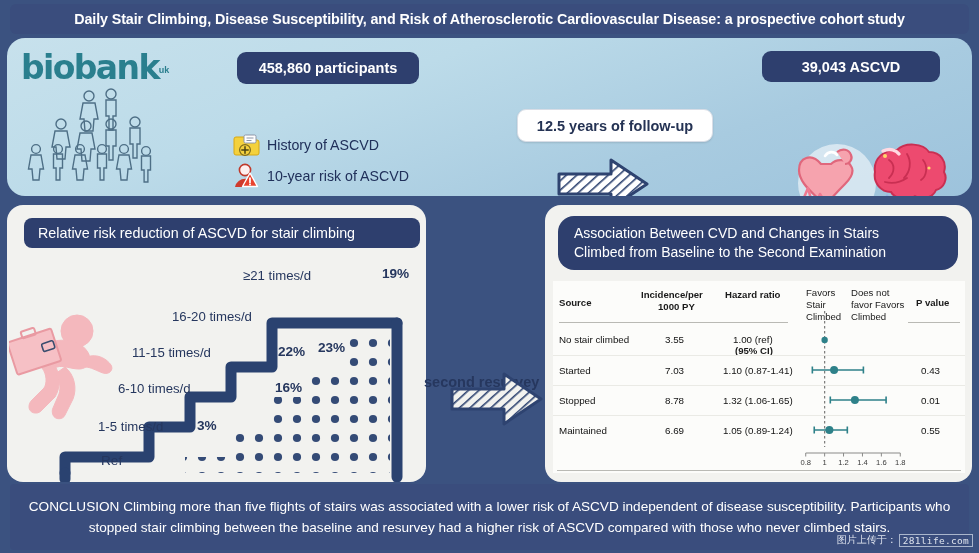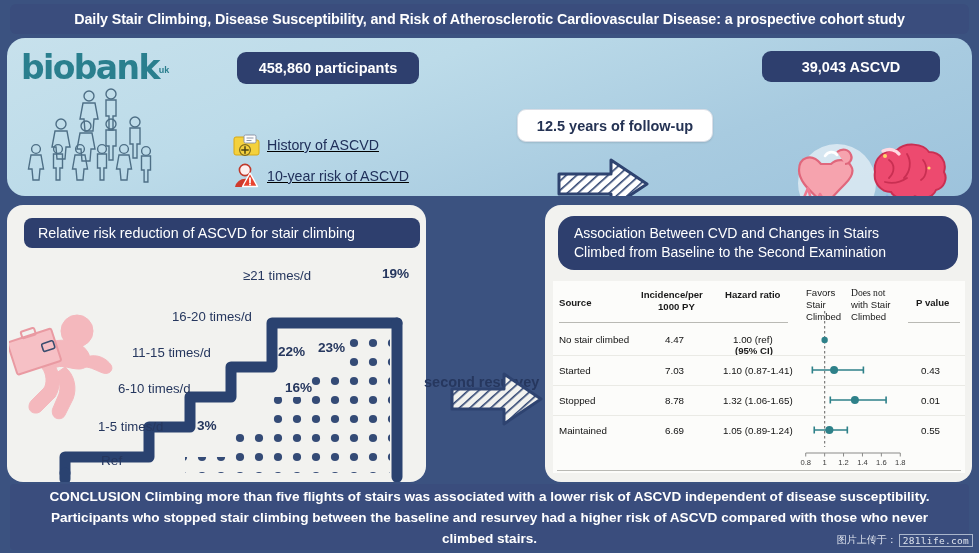--- a/index.html
+++ b/index.html
@@ -75,21 +75,21 @@
     font-size: 14.5px; font-weight: bold;
     display: flex; align-items: center; justify-content: center;
     white-space: nowrap;
     box-shadow: 0 1px 2px rgba(0,0,0,.12);
   }
   #participants-pill { left: 230px; top: 14px; width: 182px; height: 32px; }
   #ascvd-count-pill  { left: 755px; top: 13px; width: 178px; height: 31px; }
   #followup-pill     { left: 510px; top: 71px; width: 196px; height: 33px; }
 
   
-  #criteria-list { position: absolute; left: 224px; top: 92px; width: 310px; text-decoration: underline; }
+  #criteria-list { position: absolute; left: 224px; top: 92px; width: 310px; }
   .criteria-row {
     display: flex; align-items: center;
     height: 30px; margin-bottom: 1px;
   }
   .criteria-row .ic { width: 32px; height: 28px; flex: 0 0 32px; position: relative; }
   .criteria-row .lb {
     font-size: 14.2px; color: #20305a;
     margin-left: 4px; white-space: nowrap;
   }
 
@@ -197,21 +197,21 @@
   #conclusion {
     position: absolute;
     left: 10px; top: 484px;
     width: 959px; height: 66px;
     background: #3a4d7d;
     border-radius: 4px;
     display: flex; align-items: center; justify-content: center;
     padding: 0 18px;
   }
   #conclusion .t {
-    color: #fff; font-size: 13.6px; font-weight: bold;
+    color: #fff; font-size: 13.6px; font-weight: normal;
     line-height: 21px; text-align: center;
   }
 
   
   #watermark {
     position: absolute; right: 6px; bottom: 6px;
     display: flex; align-items: center;
     font-size: 10px; color: #dfe4ee;
     font-family: "DejaVu Sans", sans-serif;
     z-index: 50;
@@ -436,21 +436,21 @@
     </g>
   </svg>
 
 </div>
 
 <div class="stair-label" style="left:101px; top:453px; font-size:13.6px;">Ref</div>
 <div class="stair-label" style="left:98px;  top:419px;">1-5 times/d</div>
 <div class="stair-pct" style="left:197px; top:418px;">3%</div>
 
 <div class="stair-label" style="left:118px; top:381px;">6-10 times/d</div>
-<div class="stair-pct" style="left:254px; top:380px;padding-left:31px;">16%</div>
+<div class="stair-pct" style="left:244px; top:380px;padding-left:31px;">16%</div>
 
 <div class="stair-label" style="left:132px; top:345px;">11-15 times/d</div>
 <div class="stair-pct" style="left:278px; top:344px;">22%</div>
 
 <div class="stair-label" style="left:172px; top:309px;">16-20 times/d</div>
 <div class="stair-pct" style="left:318px; top:308px;margin-top:32px;">23%</div>
 
 <div class="stair-label" style="left:243px; top:268px;">≥21 times/d</div>
 <div class="stair-pct" style="left:382px; top:266px;">19%</div>
 
@@ -477,33 +477,33 @@
       <span class="th" style="left:6px; top:16px;">Source</span>
       <span class="th" style="left:88px; top:8px;">Incidence/per</span>
       <span class="th" style="left:105px; top:20px;">1000 PY</span>
       <span class="th" style="left:172px; top:8px;">Hazard ratio</span>
       <span class="th" style="left:182px; top:20px;margin-top:44px;">(95% CI)</span>
 
       <span class="th normal" style="left:253px; top:6px;">Favors</span>
       <span class="th normal" style="left:253px; top:18px;">Stair</span>
       <span class="th normal" style="left:253px; top:30px;">Climbed</span>
 
-      <span class="th normal" style="left:298px; top:6px;font-family:Liberation Serif, serif;">Does  not</span>
-      <span class="th normal" style="left:298px; top:18px;">with Stair</span>
+      <span class="th normal" style="left:298px; top:6px;">Does  not</span>
+      <span class="th normal" style="left:298px; top:18px;">favor Favors</span>
       <span class="th normal" style="left:298px; top:30px;">Climbed</span>
 
       <span class="th" style="left:363px; top:16px;">P value</span>
 
       <span class="hdr-rule" style="left:6px; top:41px; width:229px;"></span>
       <span class="hdr-rule" style="left:355px; top:41px; width:52px;"></span>
     </div>
 
     <div class="tr" style="border-top:none;">
       <span class="td" style="left:6px;">No stair climbed</span>
-      <span class="td" style="left:112px;">4.47</span>
+      <span class="td" style="left:112px;">3.55</span>
       <span class="td" style="left:180px;">1.00 (ref)</span>
       <span class="td" style="left:368px;"></span>
     </div>
 
     <div class="tr">
       <span class="td" style="left:6px;">Started</span>
       <span class="td" style="left:112px;">7.03</span>
       <span class="td" style="left:170px;">1.10 (0.87-1.41)</span>
       <span class="td" style="left:368px;">0.43</span>
     </div>

